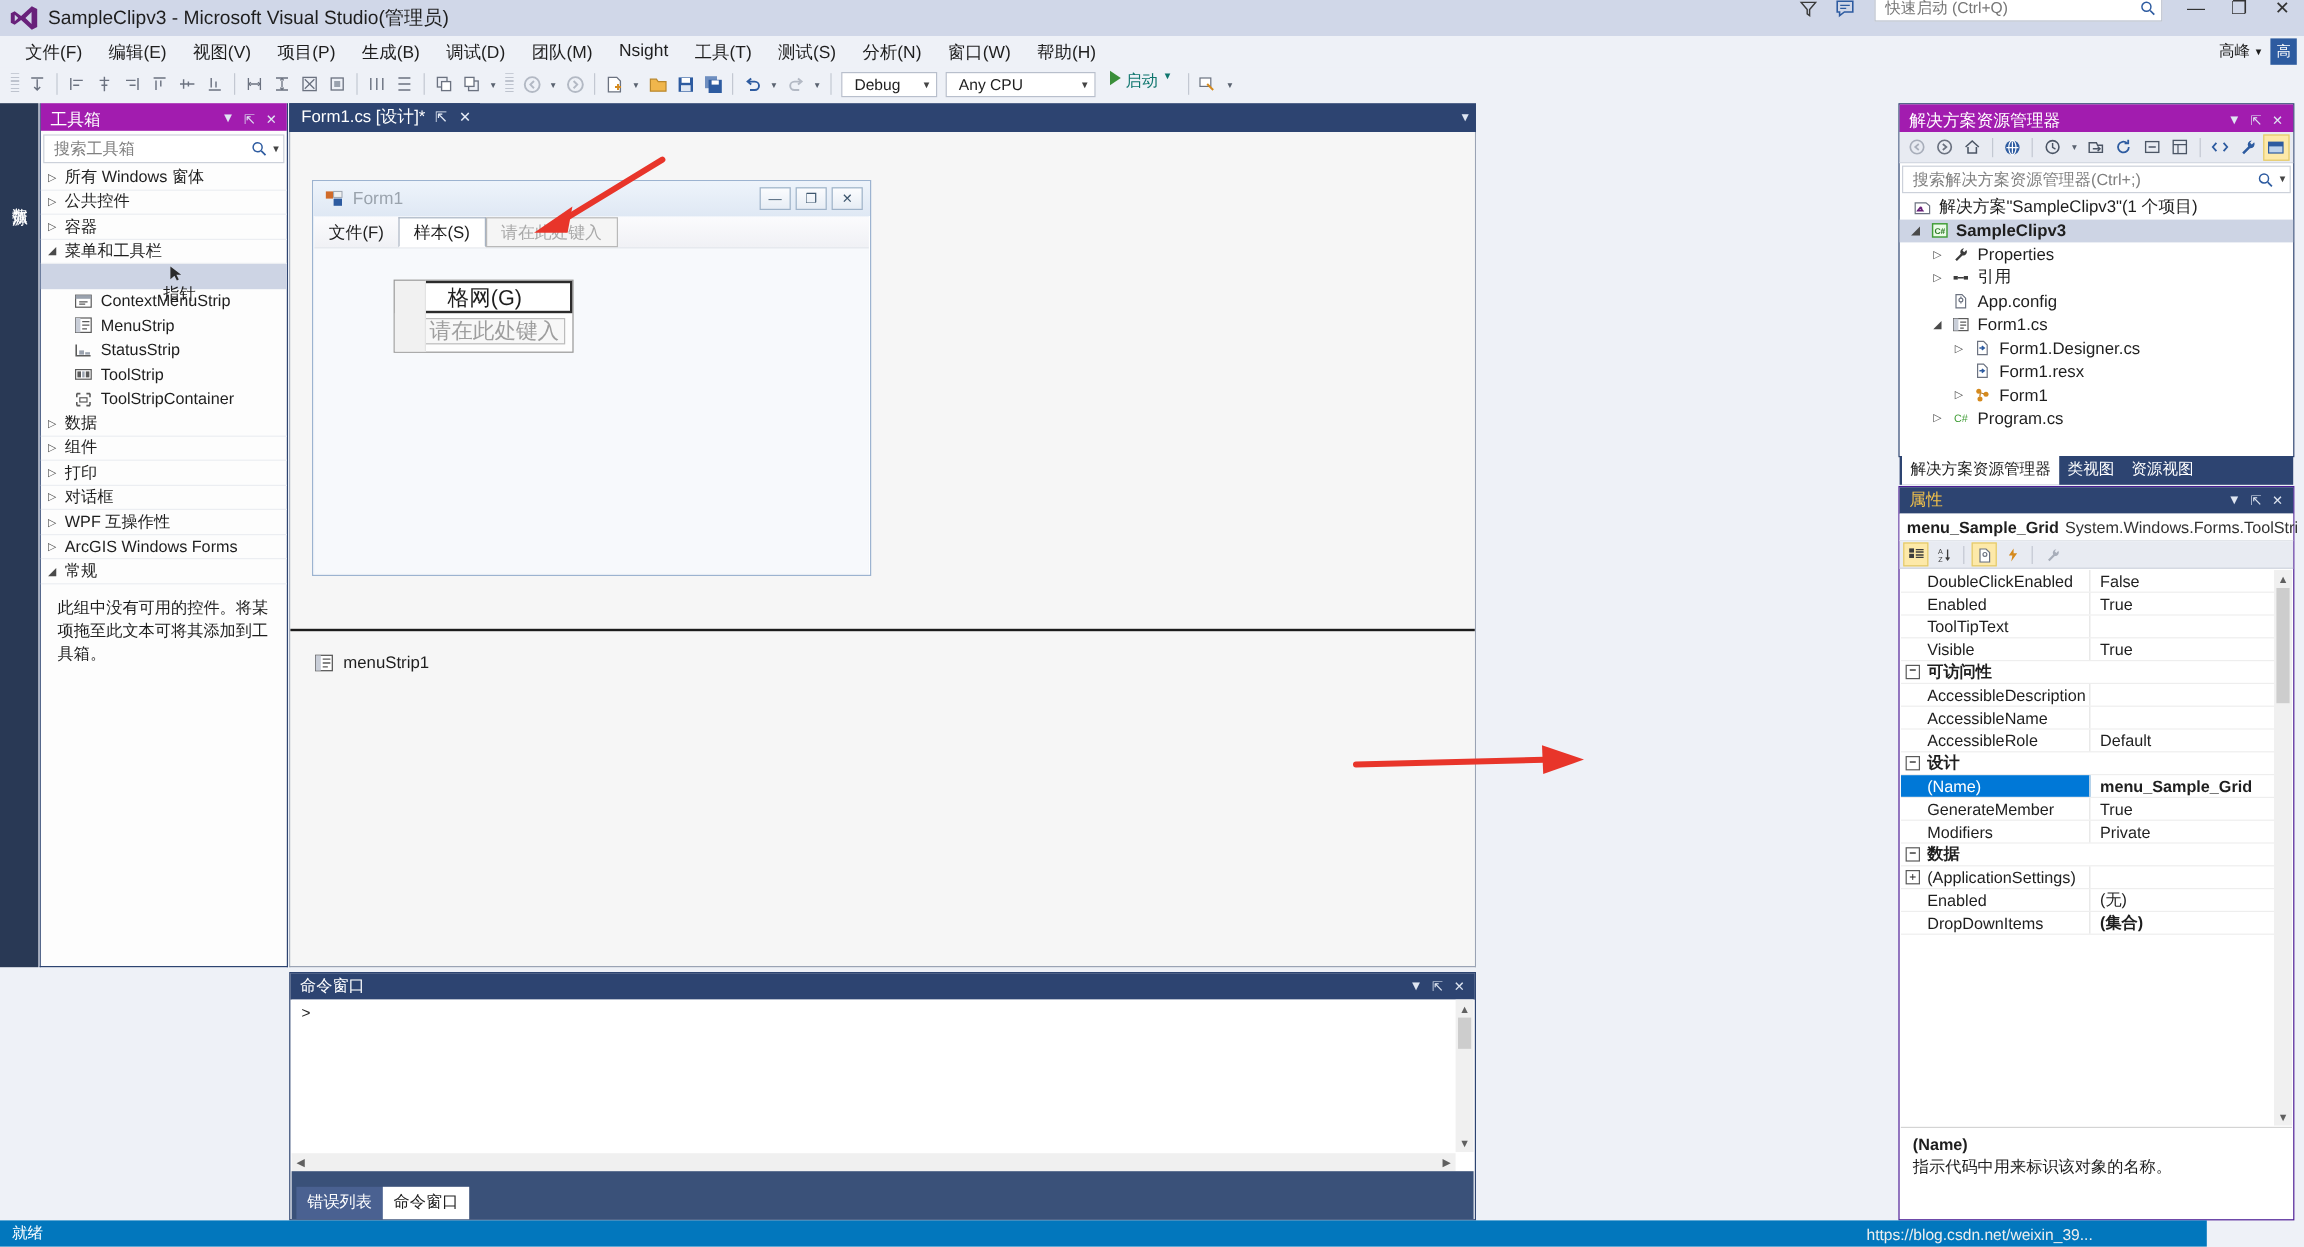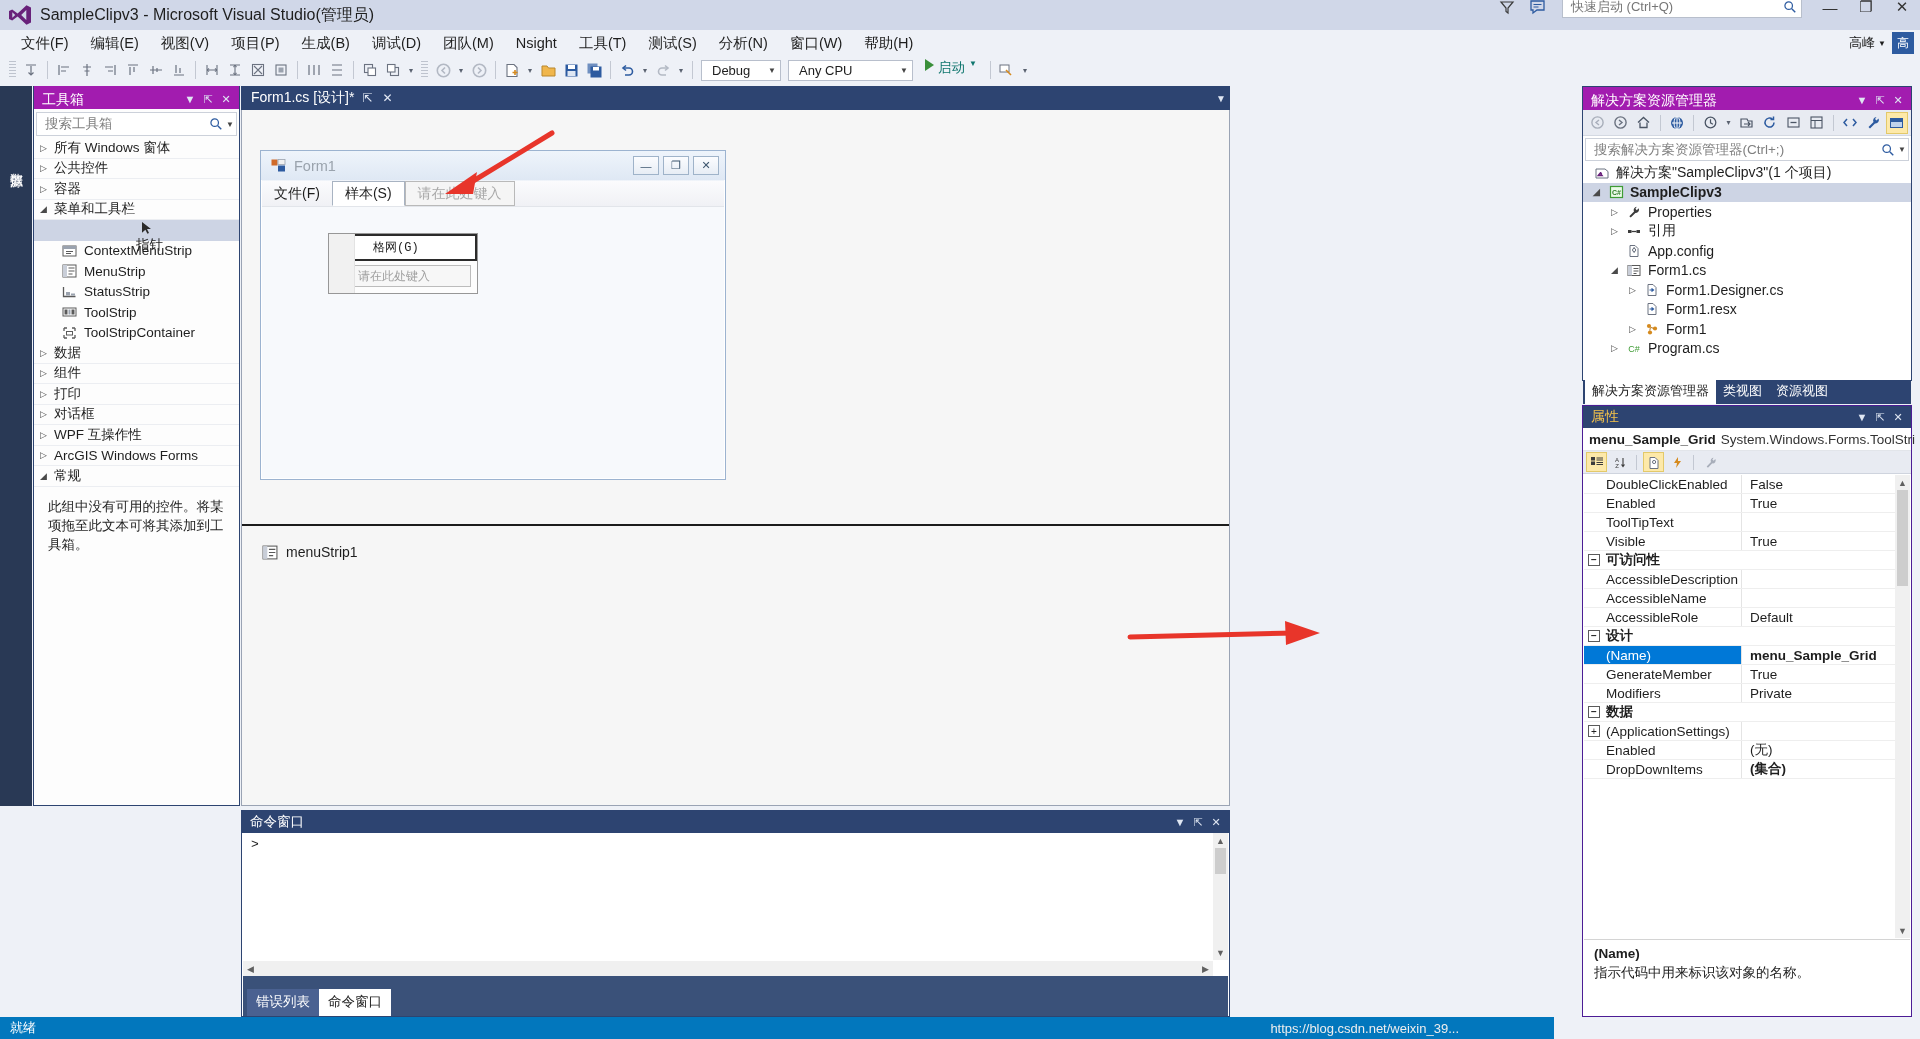--- a/index.html
+++ b/index.html
@@ -87,21 +87,21 @@
   .wf-name { font-size:14.5px; color:#9aa3ad; }
   .wf-btns { position:absolute; right:6px; top:5px; display:flex; gap:4px; }
   .wf-btn { width:26px; height:19px; border:1px solid #9fb3c9; background:linear-gradient(#fbfcfe,#e7edf5);
      display:flex; align-items:center; justify-content:center; color:#3d566e; font-size:11px; }
   .wf-body { position:absolute; left:1px; top:30px; right:1px; bottom:1px; background:#f7f9fc; }
   .wf-menustrip { height:26px; background:linear-gradient(#fbfbfd,#f0f1f5); display:flex; align-items:stretch; border-bottom:1px solid #e2e5ea; }
   .ms-item { padding:0 12px; display:flex; align-items:center; font-size:14px; color:#1e1e1e; white-space:nowrap; }
   .ms-item.sel { background:#fff; border:1px solid #a8b3c2; border-bottom-color:#fff; }
   .ms-item.ghost { color:#a9a9a9; border:1px solid #b9b9b9; background:#f5f5f5; }
   .dropdown { position:absolute; left:66px; top:52px; width:150px; background:#fdfdfd; border:1px solid #979797; }
-  .dd-item { height:27px; display:flex; align-items:center; padding-left:42px; font-size:12px;font-family:Liberation Mono, monospace; }
+  .dd-item { height:27px; display:flex; align-items:center; padding-left:42px; font-size:18px; }
   .dd-item.active { border:2px solid #2b2b2b; background:#fff; }
   .dd-item.ghost { color:#9e9e9e; border:1px solid #bcbcbc; margin:4px 6px 6px 6px; height:22px; padding-left:22px; background:#f7f7f7; }
   .dd-stripe { position:absolute; left:0; top:0; bottom:0; width:26px; background:#f1f1f1; border-right:1px solid #e3e3e3; }
 
   
   .cmdwin { position:absolute; left:241px; top:810px; right:690px; bottom:22px; background:#fff; border:1px solid #2d4471; }
   .cmd-head { height:22px; background:#2d4471; display:flex; align-items:center; padding:0 4px 0 8px; }
   .cmd-head .pt { color:#fff; font-size:13.5px; flex:1; }
   .cmd-body { position:absolute; left:1px; top:22px; right:1px; bottom:40px; background:#fff; }
   .cmd-prompt { padding:4px 0 0 8px; font-family:"Liberation Mono", monospace; font-size:13px; color:#1e1e1e; }
@@ -148,21 +148,21 @@
   .prow.cat .expander { width:12px;height:12px;border:1px solid #5a5a5a;display:inline-flex;align-items:center;justify-content:center;font-size:10px;line-height:1;margin-right:6px;flex:none;background:#fff;}
   .prow.selected .pk { background:#0078d7; color:#fff; }
   .prow.selected .pv { font-weight:bold; }
   .prow .pv.bold { font-weight:bold; }
   .pr-scroll { position:absolute; right:1px; top:69px; bottom:78px; width:15px; background:#f0f0f0; }
   .pr-desc { position:absolute; left:1px; right:1px; bottom:1px; height:76px; border-top:1px solid #d4d4d4; padding:6px 10px; background:#fff; }
   .pr-desc .t { font-weight:bold; font-size:13.5px; }
   .pr-desc .d { font-size:13.5px; margin-top:3px; line-height:18px; }
 
   
-  .statusbar { position:absolute; left:0; bottom:0; width:1554px; height:22px; background:#0277bd; color:#fff; display:flex; align-items:center; padding-left:10px; font-size:13px;margin-top:31px; }
+  .statusbar { position:absolute; left:0; bottom:0; width:1839px; height:22px; background:#0277bd; color:#fff; display:flex; align-items:center; padding-left:10px; font-size:13px;margin-top:31px; }
   .status-url { position:absolute; right:95px; bottom:3px; color:#eeeeee; font-size:13px; }
 
   
   .arrow-svg { position:absolute; pointer-events:none; }
 </style>
 </head>
 <body>
 
 <div class="app">
 

